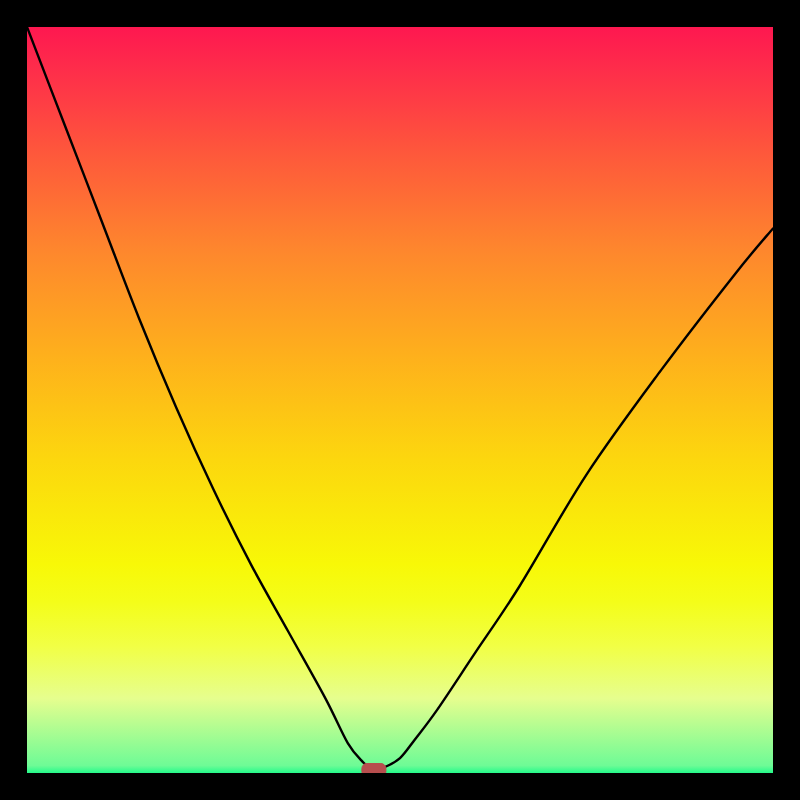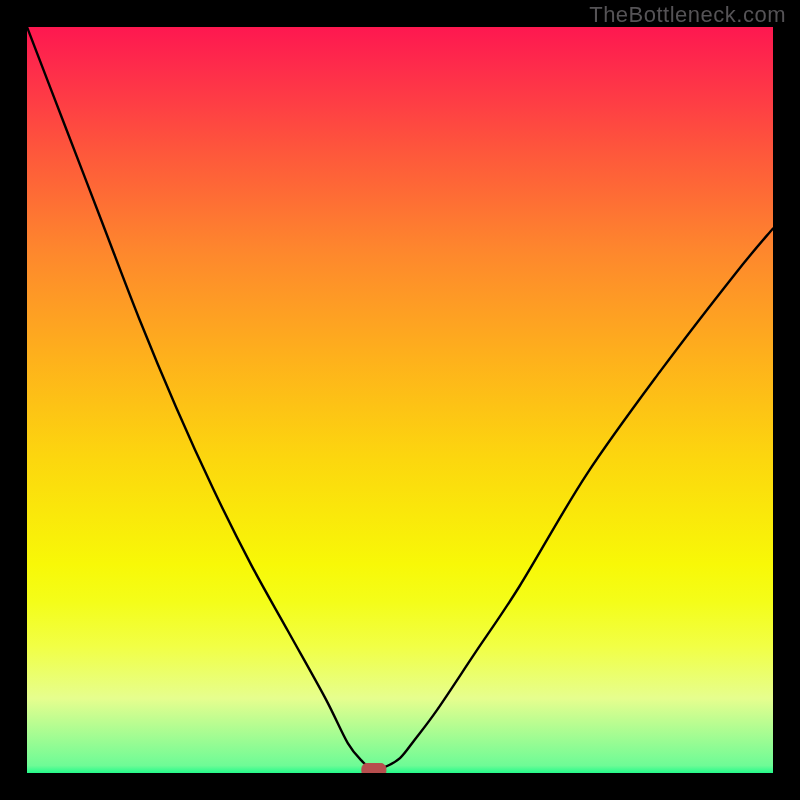--- a/index.html
+++ b/index.html
@@ -67,21 +67,20 @@
   }
   .marker {
     fill: #b74e4e;
     stroke: #b74e4e;
   }
 </style>
 </head>
 <body>
 
 <div class="frame">
-  <div class="watermark">TheBottleneck.com</div>
 
   <div class="plot-area">
     <div class="gradient-bg"></div>
     <svg class="svg-layer" viewBox="0 0 746 746" preserveAspectRatio="none">
       <path id="curve-path" class="curve" d="M 0.00 0.00 C 6.22 16.16, 24.87 64.65, 37.30 96.98 C 49.73 129.31, 62.17 161.63, 74.60 193.96 C 87.03 226.29, 99.47 259.86, 111.90 290.94 C 124.33 322.02, 136.77 351.86, 149.20 380.46 C 161.63 409.06, 174.07 436.41, 186.50 462.52 C 198.93 488.63, 211.37 513.50, 223.80 537.12 C 236.23 560.74, 248.67 581.88, 261.10 604.26 C 273.53 626.64, 288.45 652.75, 298.40 671.40 C 308.35 690.05, 314.56 705.59, 320.78 716.16 C 327.00 726.73, 331.97 730.83, 335.70 734.81 C 339.43 738.79, 340.67 738.79, 343.16 740.03 C 345.65 741.28, 348.13 742.27, 350.62 742.27 C 353.11 742.27, 354.35 741.90, 358.08 740.03 C 361.81 738.17, 368.03 735.68, 373.00 731.08 C 377.97 726.48, 381.70 720.51, 387.92 712.43 C 394.14 704.35, 400.35 696.89, 410.30 682.59 C 420.25 668.29, 433.92 647.15, 447.60 626.64 C 461.28 606.13, 473.71 589.34, 492.36 559.50 C 511.01 529.66, 535.88 483.66, 559.50 447.60 C 583.12 411.54, 609.23 376.73, 634.10 343.16 C 658.97 309.59, 690.05 269.80, 708.70 246.18 C 727.35 222.56, 739.78 208.88, 746.00 201.42"></path>
       <rect id="min-marker" class="marker" rx="5" ry="5" width="24" height="13" x="334.89" y="736.52"></rect>
     </svg>
   </div>
 </div>
 

